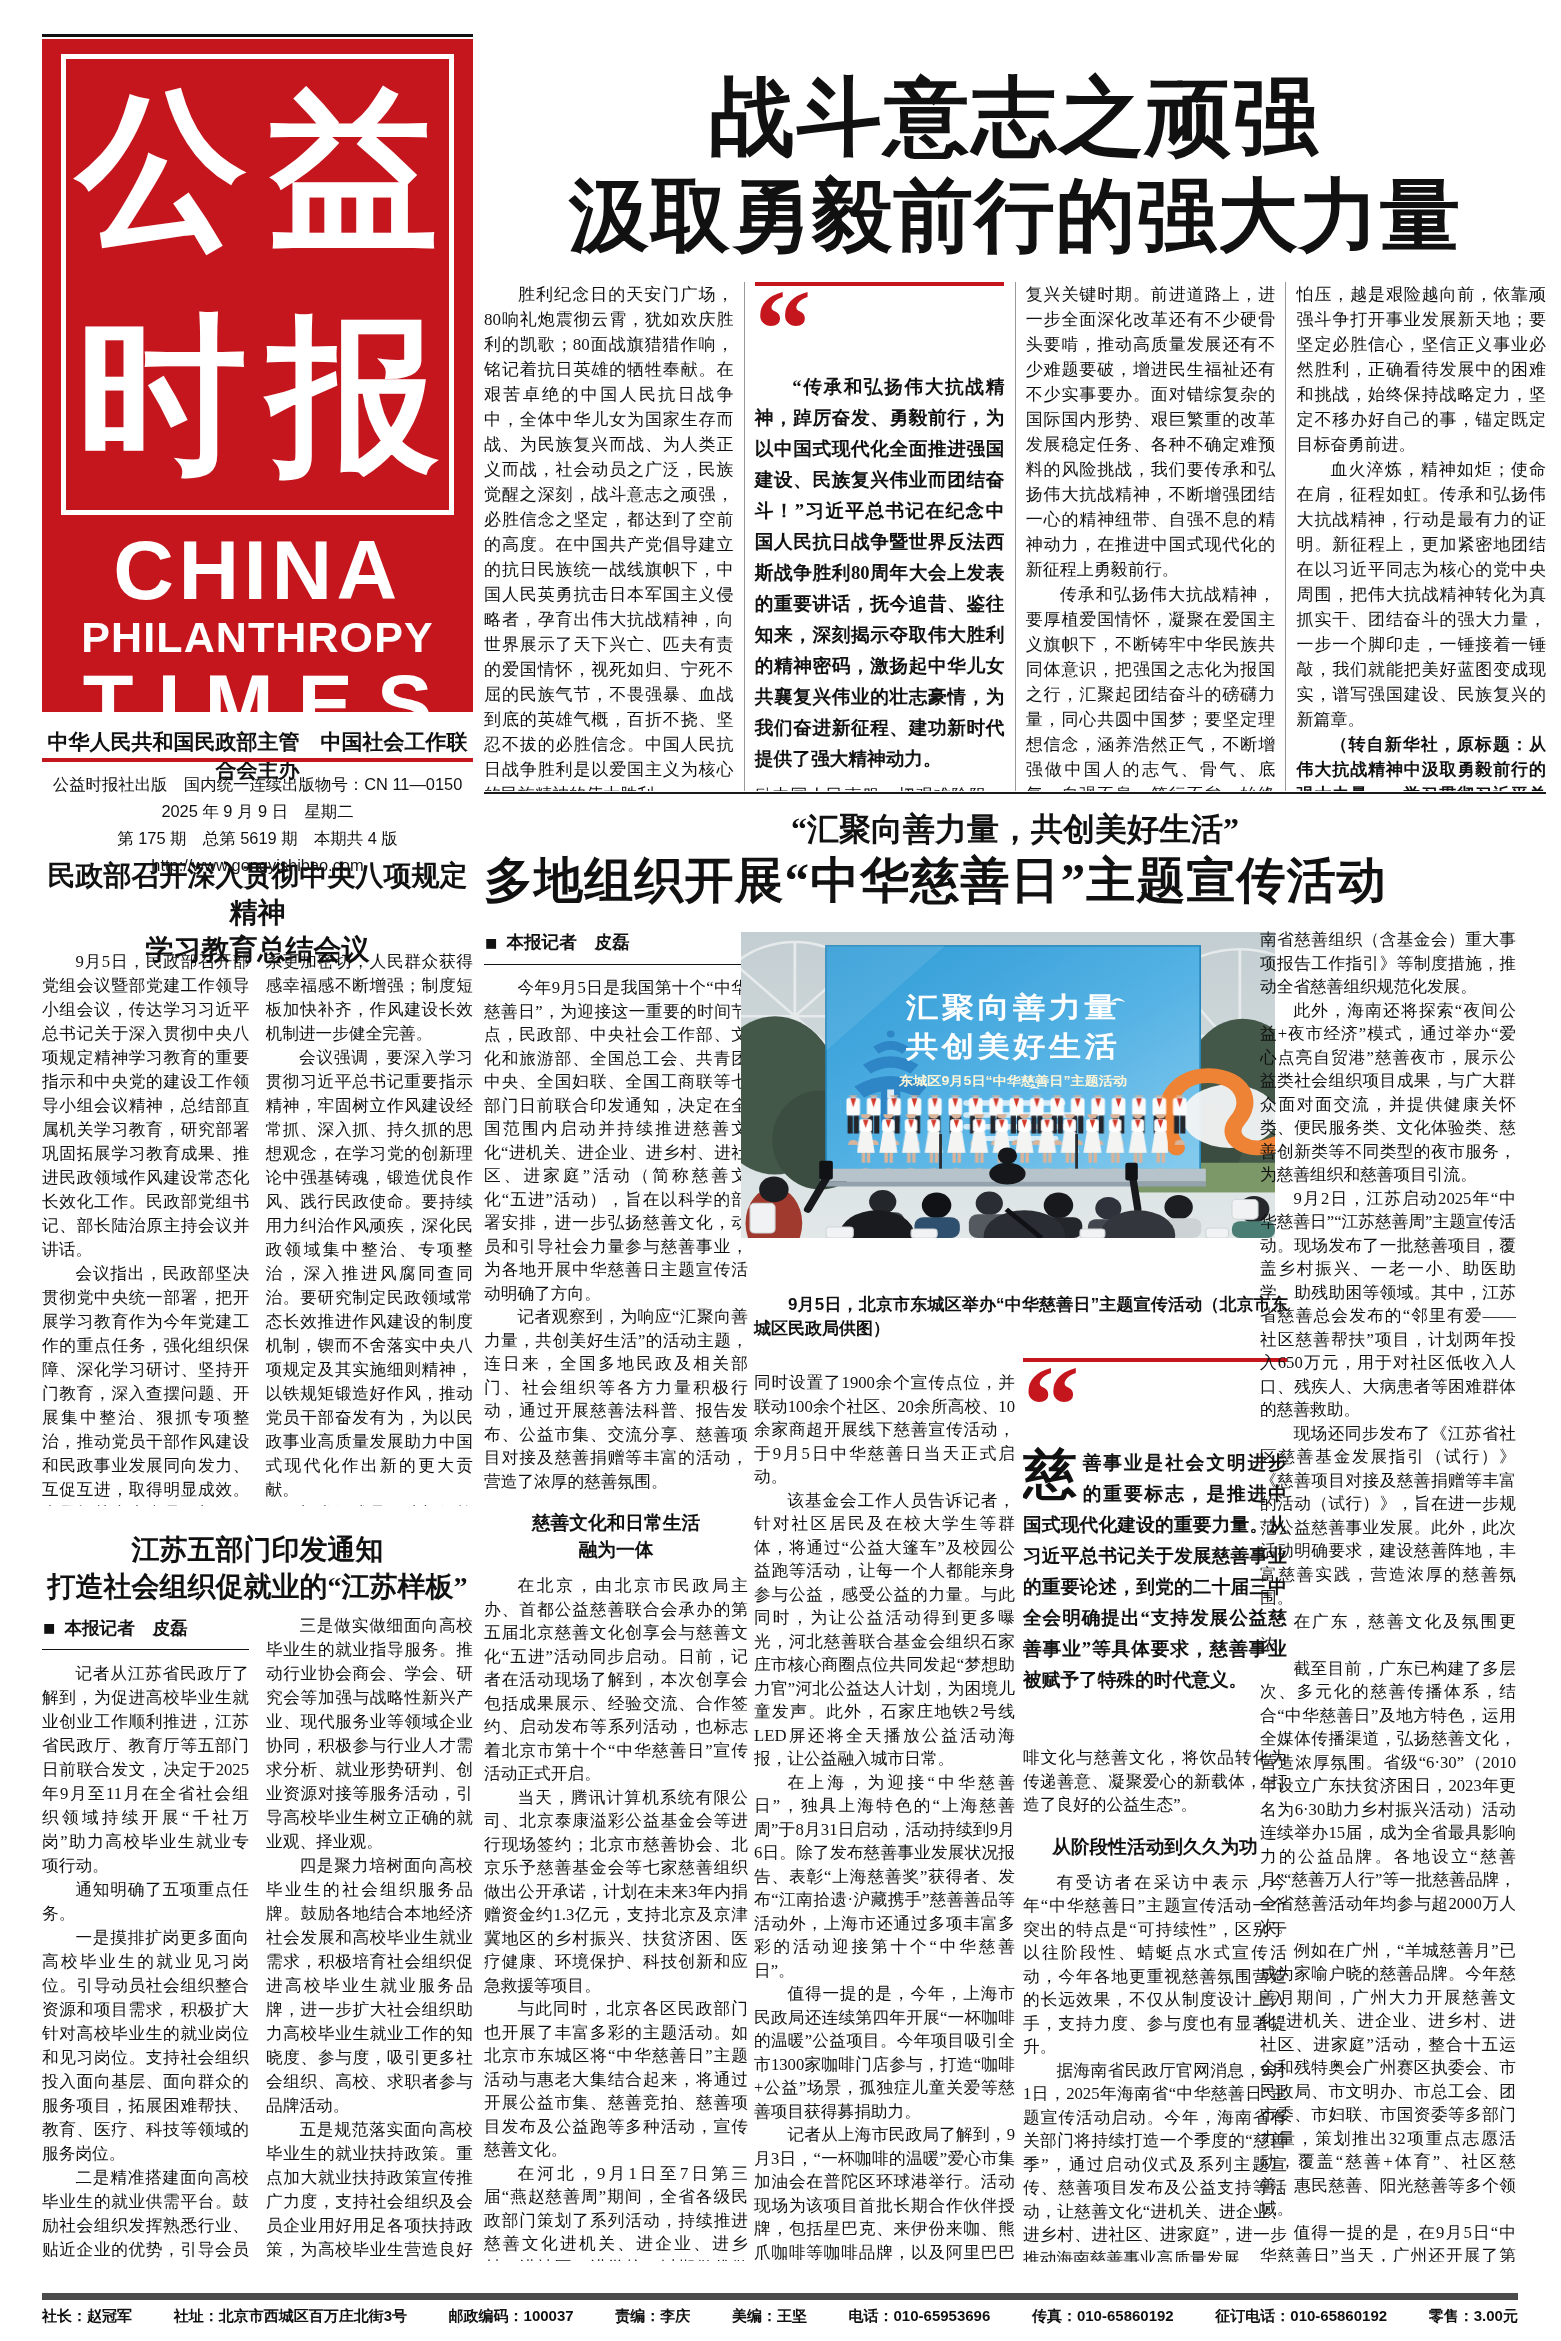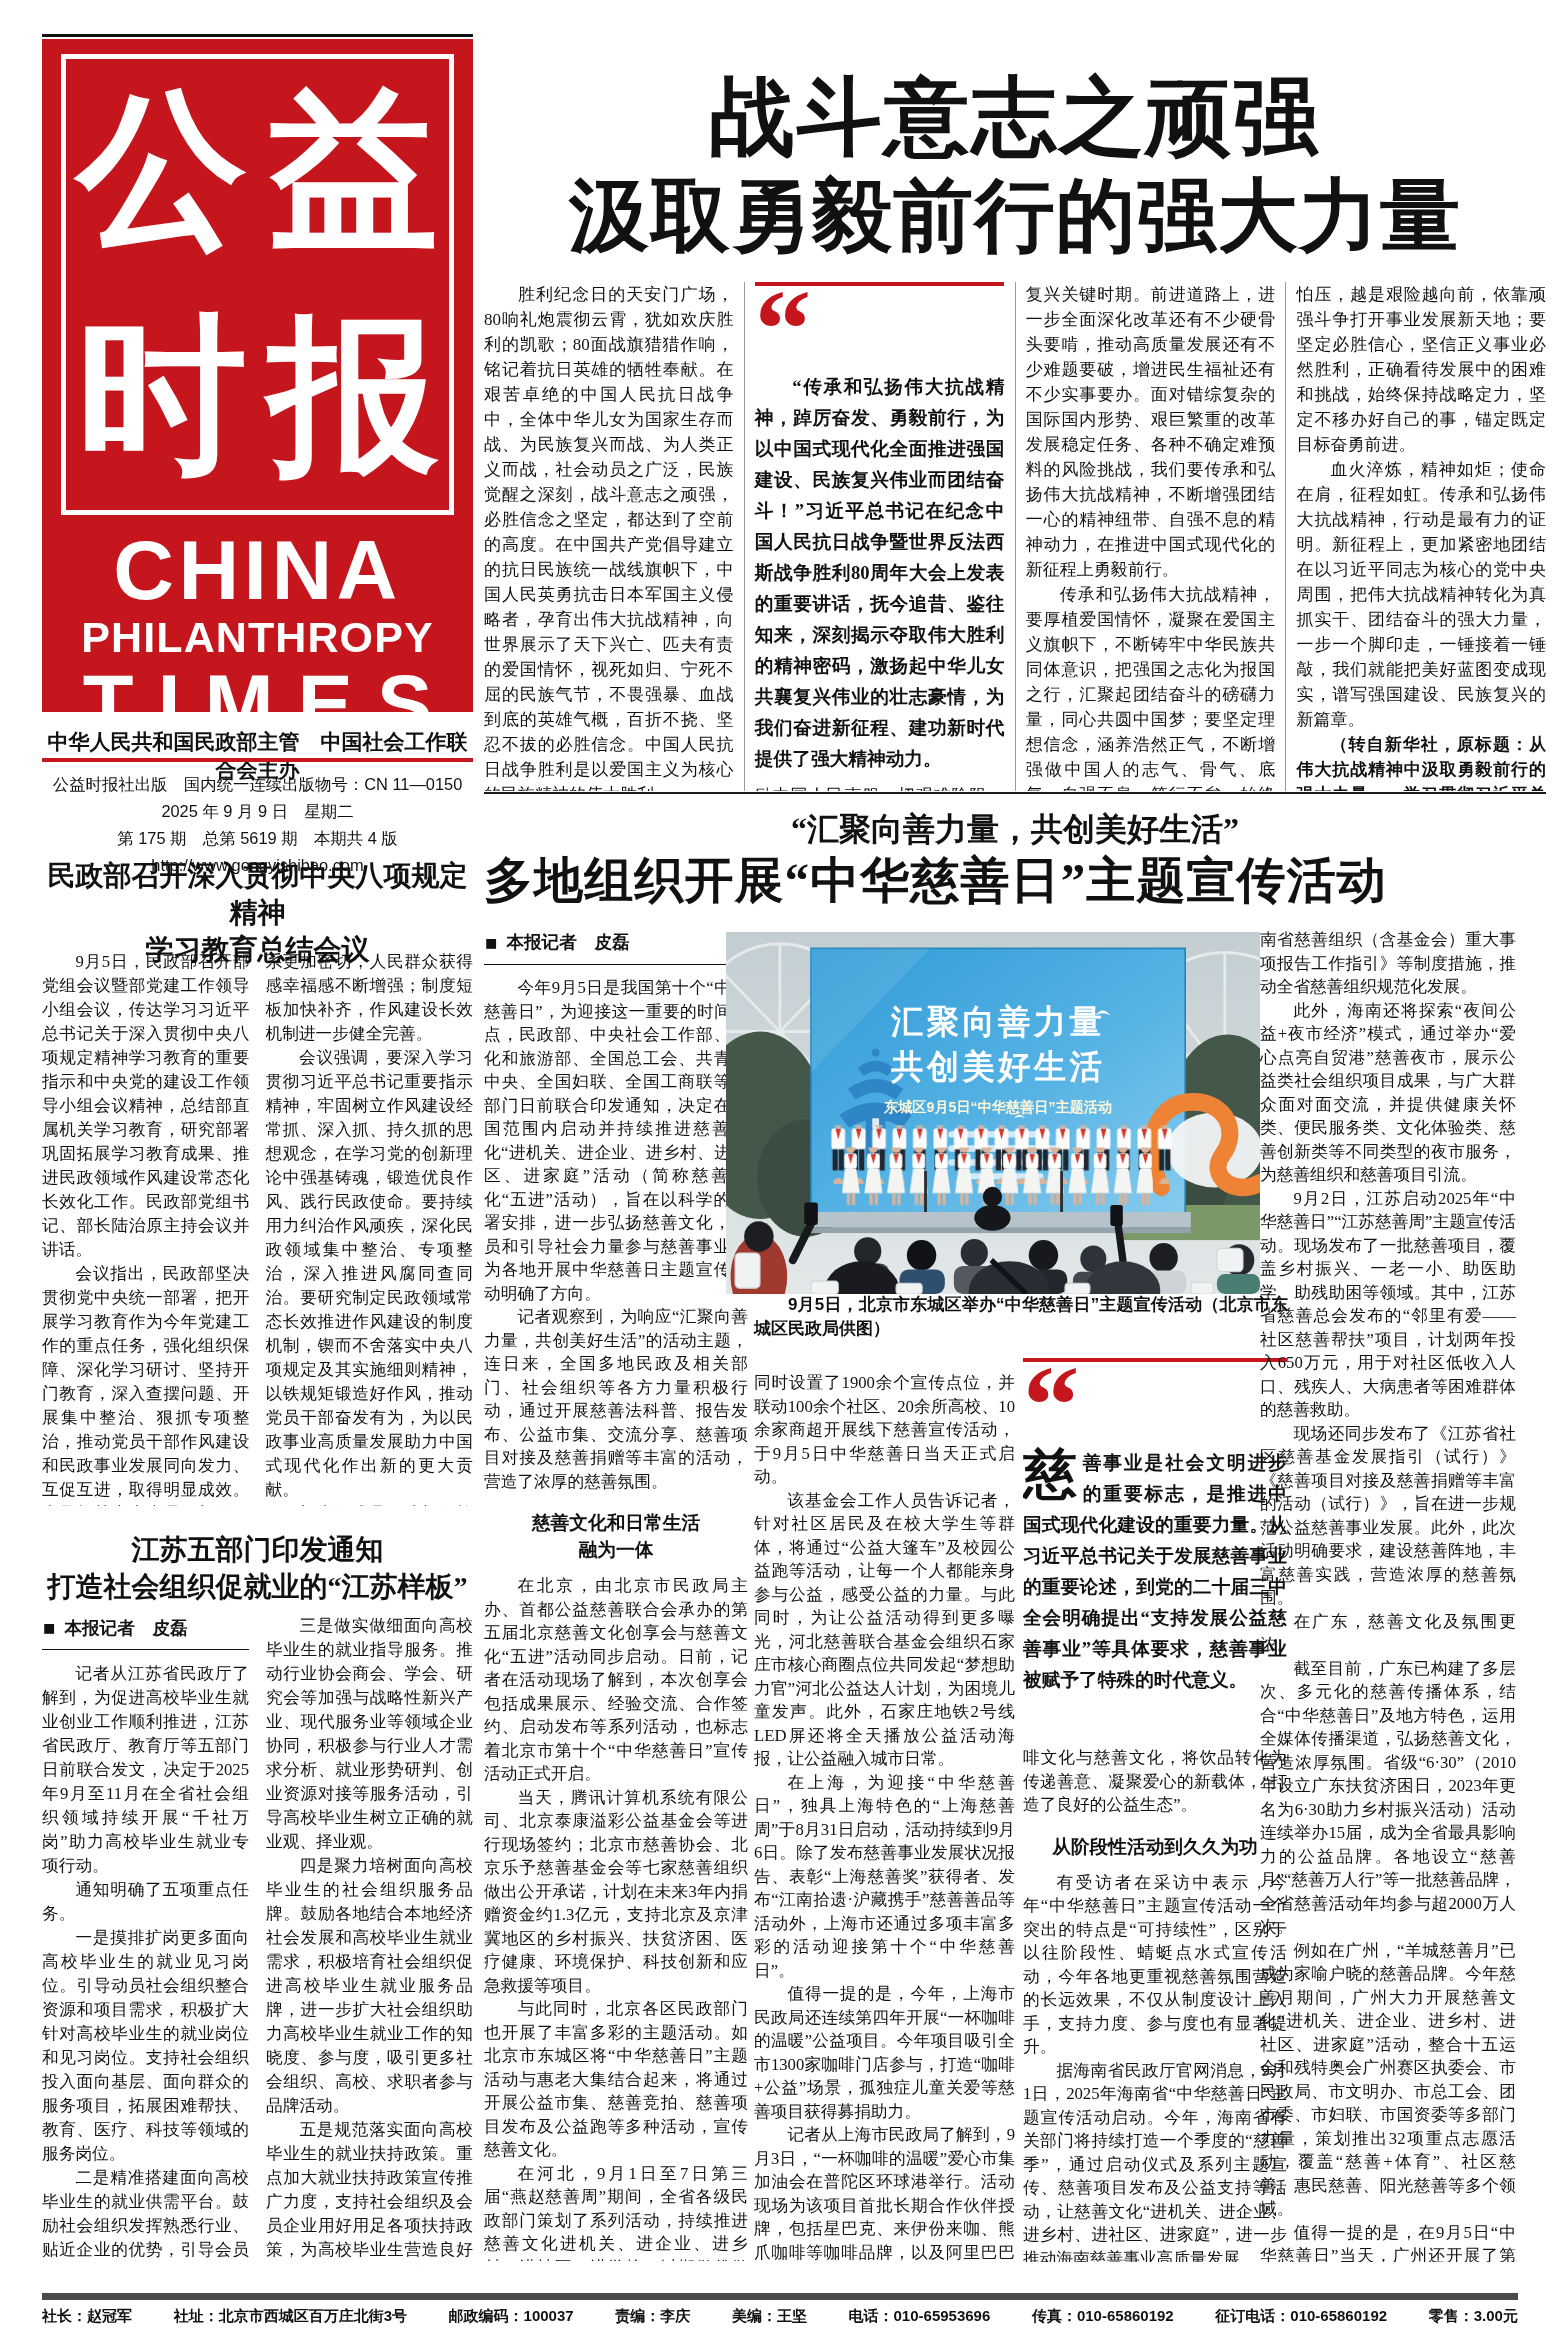--- a/index.html
+++ b/index.html
@@ -175,21 +175,21 @@
       <div>慈善文化和日常生活</div>
       <div>融为一体</div>
     </div>
     <p>在北京，由北京市民政局主办、首都公益慈善联合会承办的第五届北京慈善文化创享会与慈善文化“五进”活动同步启动。日前，记者在活动现场了解到，本次创享会包括成果展示、经验交流、合作签约、启动发布等系列活动，也标志着北京市第十个“中华慈善日”宣传活动正式开启。</p>
     <p>当天，腾讯计算机系统有限公司、北京泰康溢彩公益基金会等进行现场签约；北京市慈善协会、北京乐予慈善基金会等七家慈善组织做出公开承诺，计划在未来3年内捐赠资金约1.3亿元，支持北京及京津冀地区的乡村振兴、扶贫济困、医疗健康、环境保护、科技创新和应急救援等项目。</p>
     <p>与此同时，北京各区民政部门也开展了丰富多彩的主题活动。如北京市东城区将“中华慈善日”主题活动与惠老大集结合起来，将通过开展公益市集、慈善竞拍、慈善项目发布及公益跑等多种活动，宣传慈善文化。</p>
     <p>在河北，9月1日至7日第三届“燕赵慈善周”期间，全省各级民政部门策划了系列活动，持续推进慈善文化进机关、进企业、进乡村、进社区、进学校，以期做优做强“燕赵慈善”品牌。</p>
 
   </div>
 
-  <div class="abs photo" style="left:726px;top:932px;width:534px;height:362px;">
+  <div class="abs photo" style="left:741px;top:932px;width:534px;height:306px;">
     <svg viewBox="0 0 942 618" preserveAspectRatio="none">
       <defs>
         <linearGradient id="gSky" x1="0" y1="0" x2="0" y2="1">
           <stop offset="0" stop-color="#c3ced2"></stop>
             <stop offset="1" stop-color="#e2e8e8"></stop>
         </linearGradient>
         <linearGradient id="gBill" x1="0" y1="0" x2="1" y2="1">
           <stop offset="0" stop-color="#2f9bd6"></stop>
             <stop offset="0.55" stop-color="#55b2e4"></stop>
             <stop offset="1" stop-color="#86cbee"></stop>

